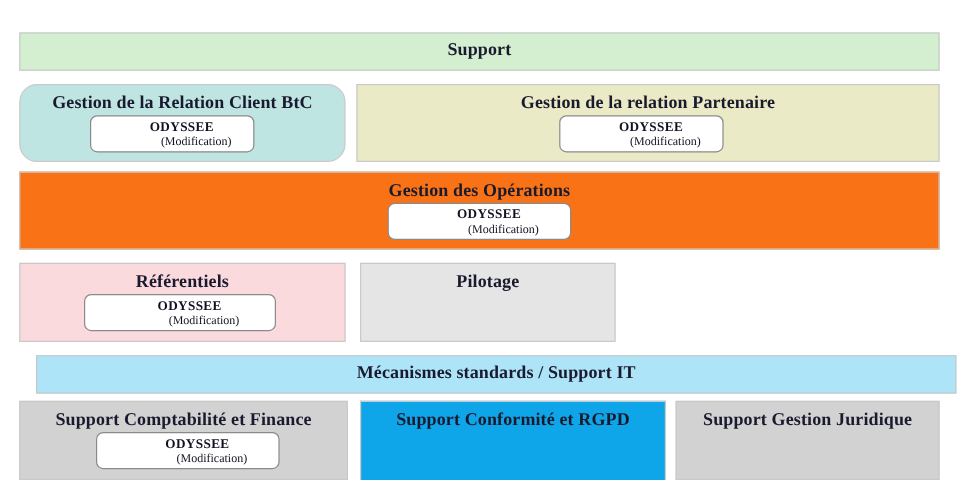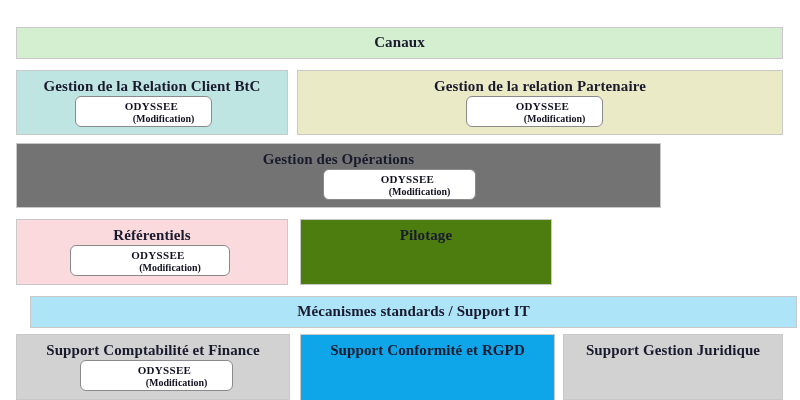--- a/index.html
+++ b/index.html
@@ -61,63 +61,63 @@
     font-weight: bold;
     font-size: 11px;
     line-height: 1.15;
     color: #111122;
     letter-spacing: 0.3px;
     padding-left: 16px;
   }
   .odyssee-state {
     display: block;
     font-family: "Liberation Serif", "DejaVu Serif", serif;
-    font-weight: bold;
+    font-weight: normal;
     font-size: 10px;
     line-height: 1.15;
     color: #111122;
     padding-left: 40px;
   }
 </style>
 </head>
 <body>
 
 <div id="diagram">
     <div class="block" style="left: 16px; top: 27px; width: 767px; height: 32px; background: rgb(211, 239, 208);">
-      <span class="block-title">Canaux</span>
+      <span class="block-title">Support</span>
     </div>
-    <div class="block tall" style="left: 16px; top: 70px; width: 272px; height: 65px; background: rgb(191, 229, 227);">
+    <div class="block tall" style="left: 16px; top: 70px; width: 272px; height: 65px; background: rgb(191, 229, 227); border-radius: 15px;">
       <span class="block-title">Gestion de la Relation Client BtC</span>
     </div>
     <div class="odyssee-badge" style="left: 75px; top: 96px; width: 137px; height: 31px;">
       <span class="odyssee-name">ODYSSEE</span>
       <span class="odyssee-state">(Modification)</span>
     </div>
     <div class="block tall" style="left: 297px; top: 70px; width: 486px; height: 65px; background: rgb(234, 234, 198);">
       <span class="block-title">Gestion de la relation Partenaire</span>
     </div>
     <div class="odyssee-badge" style="left: 466px; top: 96px; width: 137px; height: 31px;">
       <span class="odyssee-name">ODYSSEE</span>
       <span class="odyssee-state">(Modification)</span>
     </div>
-    <div class="block tall" style="left: 16px; top: 143px; width: 645px; height: 65px; background: #737373;">
+    <div class="block tall" style="left: 16px; top: 143px; width: 767px; height: 65px; background: #f97316;">
       <span class="block-title">Gestion des Opérations</span>
     </div>
     <div class="odyssee-badge" style="left: 323px; top: 169px; width: 153px; height: 31px;">
       <span class="odyssee-name">ODYSSEE</span>
       <span class="odyssee-state">(Modification)</span>
     </div>
     <div class="block tall" style="left: 16px; top: 219px; width: 272px; height: 66px; background: rgb(251, 218, 222);">
       <span class="block-title">Référentiels</span>
     </div>
     <div class="odyssee-badge" style="left: 70px; top: 245px; width: 160px; height: 31px;">
       <span class="odyssee-name">ODYSSEE</span>
       <span class="odyssee-state">(Modification)</span>
     </div>
-    <div class="block tall" style="left: 300px; top: 219px; width: 252px; height: 66px; background: #4d7c0f;">
+    <div class="block tall" style="left: 300px; top: 219px; width: 213px; height: 66px; background: #e5e5e5;">
       <span class="block-title">Pilotage</span>
     </div>
     <div class="block" style="left: 16px; top: 296px; width: 767px; height: 32px; background: rgb(173, 228, 248); margin-left: 14px;">
       <span class="block-title">Mécanismes standards / Support IT</span>
     </div>
     <div class="block tall" style="left: 16px; top: 334px; width: 274px; height: 66px; background: rgb(210, 210, 210);">
       <span class="block-title">Support Comptabilité et Finance</span>
     </div>
     <div class="odyssee-badge" style="left: 80px; top: 360px; width: 153px; height: 31px;">
       <span class="odyssee-name">ODYSSEE</span>

